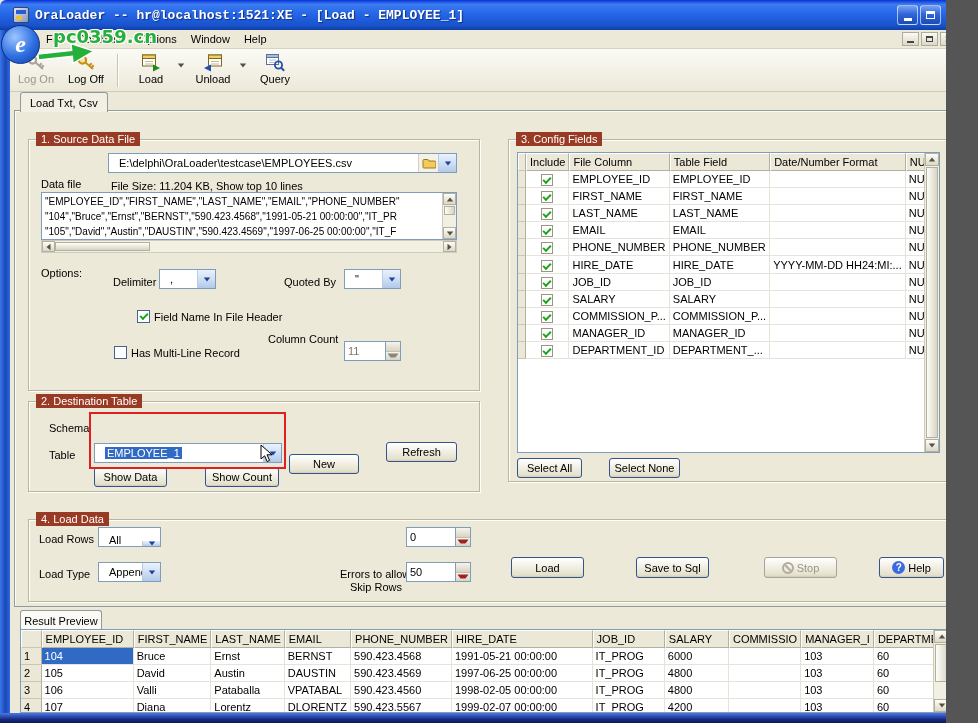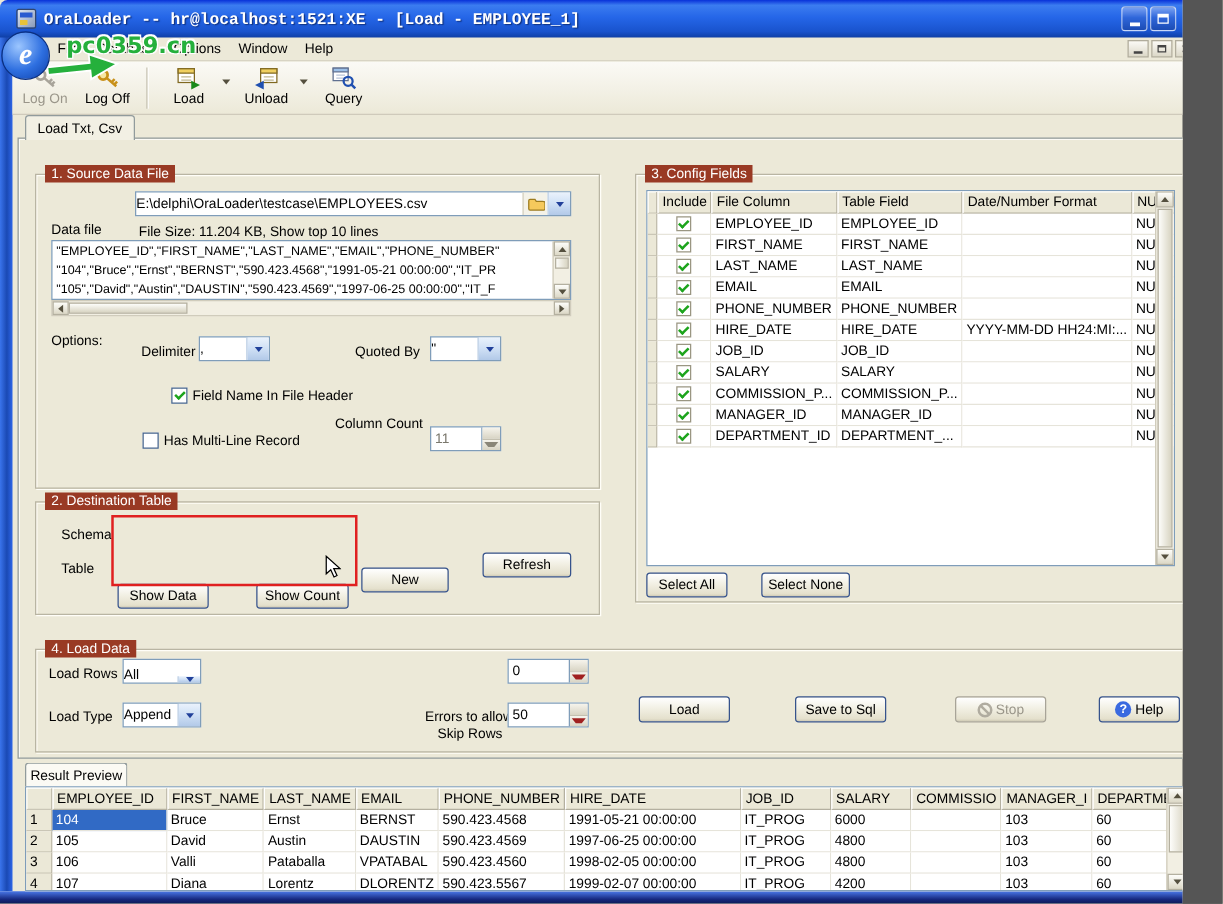--- a/index.html
+++ b/index.html
@@ -64,21 +64,21 @@
     border:1px solid #919b9c;border-bottom:none;border-radius:3px 3px 0 0;display:flex;align-items:center;z-index:3;}
   .panel{position:absolute;left:14px;top:110px;width:941px;height:497px;background:#ece9d8;
     border:1px solid #919b9c;box-shadow:inset 1px 1px 0 #fcfbf6;box-sizing:border-box;z-index:1;}
 
   
   .gb{position:absolute;border:1px solid #b9b5a3;box-shadow:inset 1px 1px 0 #fffef8,1px 1px 0 #fffef8;z-index:2;}
   .chip{position:absolute;top:-8px;left:7px;height:14px;line-height:14px;padding:0 5px;
     background:var(--section-header-bg);color:#fff;white-space:nowrap;z-index:3;}
   .lbl{position:absolute;line-height:13px;white-space:nowrap;}
   .combo{position:absolute;height:20px;border:1px solid #7f9db9;background:#fff;display:flex;align-items:stretch;box-sizing:border-box;}
-  .ctxt{flex:1;display:flex;align-items:center;padding:0 0;overflow:hidden;white-space:nowrap;}
+  .ctxt{flex:1;display:flex;align-items:center;padding:0 10px;overflow:hidden;white-space:nowrap;}
   .cbtn{width:17px;border-left:1px solid #b8cce4;background:linear-gradient(180deg,#eaf2fc,#cfe0f5 50%,#b2c9e8);
     display:flex;align-items:center;justify-content:center;}
   .fbtn{width:19px;display:flex;align-items:center;justify-content:center;background:#f4f2e8;border-left:1px solid #d4d0c0;}
   .hl{background:var(--selection);color:#fff;padding:0 2px;}
   .btn{position:absolute;height:20px;border:1px solid #36538c;border-radius:3px;box-sizing:border-box;
     background:linear-gradient(180deg,#ffffff,#f2f0e4 45%,#e4e0cc 90%,#cfcab4);
     display:flex;align-items:center;justify-content:center;gap:3px;font-size:11px;}
   .btn.disabled{color:#9a968a;border-color:#a8a498;}
   .cb{position:absolute;width:13px;height:13px;background:#fff;border:1px solid #46648c;box-sizing:border-box;}
   .cb.checked:after{content:"";position:absolute;left:2px;top:2px;width:6px;height:3px;
@@ -345,20 +345,28 @@
           </span>
       </span>
     </div>
   </div>
 
   <div class="gb" style="left:28px;top:401px;width:450px;height:89px;">
     <span class="chip">2. Destination Table</span>
     <div class="redbox" style="left:60px;top:10px;width:197px;height:57px;"></div>
     <span class="lbl" style="left:20px;top:20px;">Schema</span>
     <span class="lbl" style="left:20px;top:47px;">Table</span>
+    <div class="combo" style="left:65px;top:41px;width:188px;">
+      <span class="ctxt">
+          <span class="hl">EMPLOYEE_1</span>
+        </span>
+      <span class="cbtn">
+          <span class="tri down blue sm"></span>
+        </span>
+    </div>
     <div class="btn" style="left:260px;top:52px;width:70px;">
         <span>New</span>
       </div>
     <div class="btn" style="left:357px;top:40px;width:71px;">
         <span>Refresh</span>
       </div>
     <div class="btn" style="left:65px;top:65px;width:73px;">
         <span>Show Data</span>
       </div>
     <div class="btn" style="left:176px;top:65px;width:74px;">

